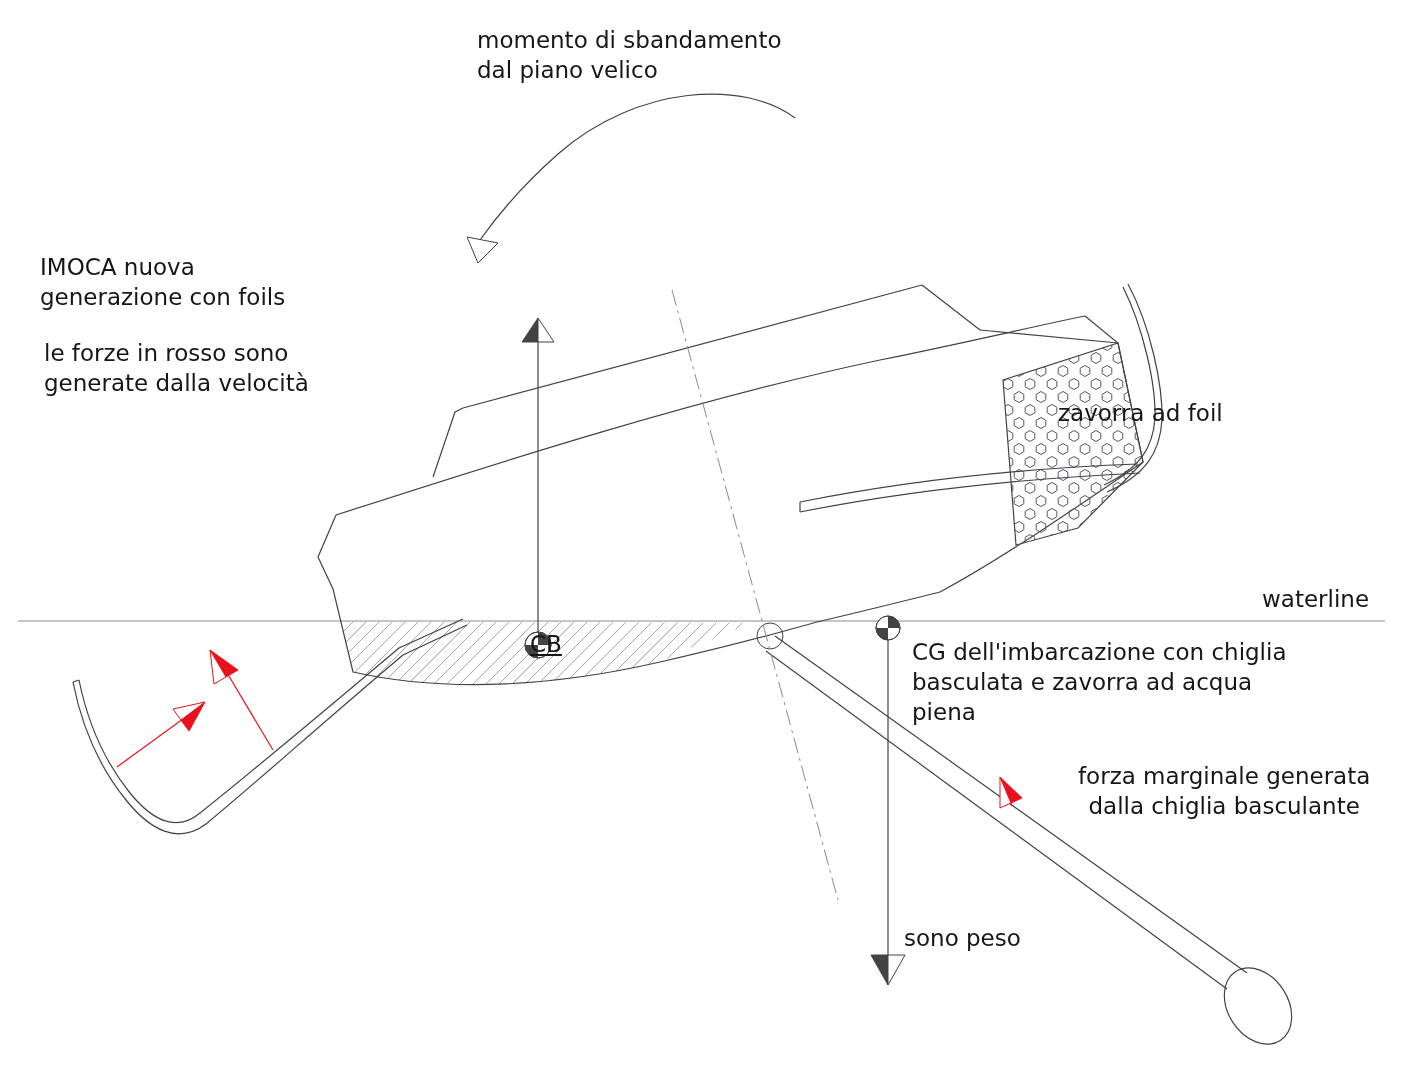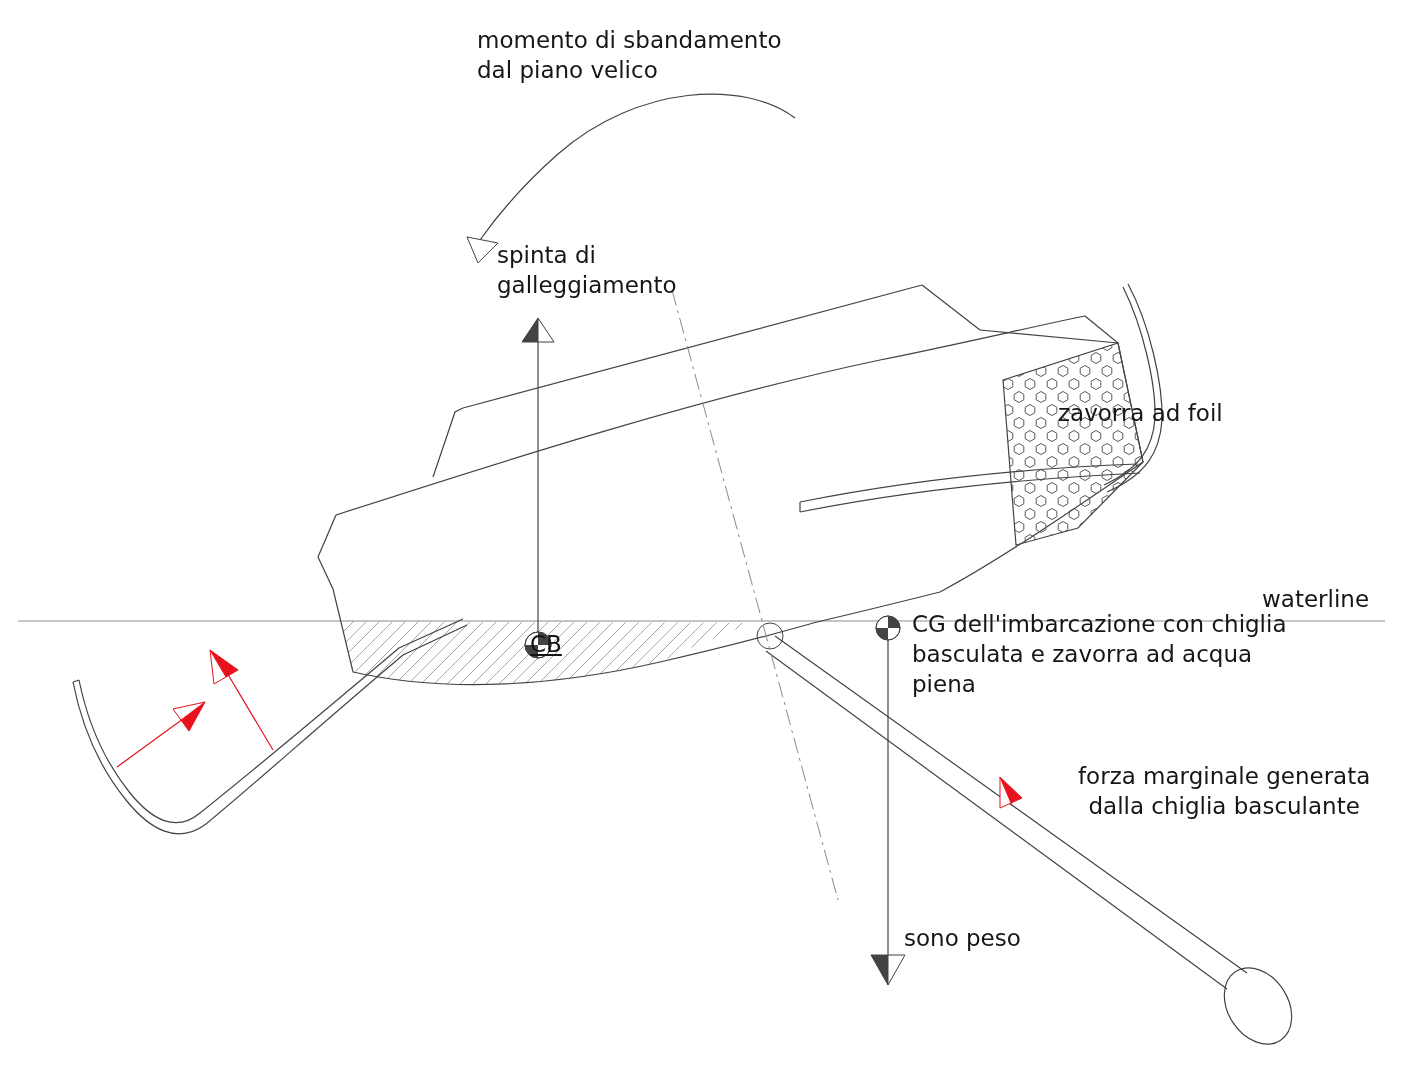--- a/index.html
+++ b/index.html
@@ -142,24 +142,26 @@
     <g>
       <circle cx="888" cy="628" r="12" fill="#fff" class="sym"></circle>
       <path d="M888,628 L888,616 A12,12 0 0 1 900,628 Z" fill="var(--line,#434343)"></path>
       <path d="M888,628 L888,640 A12,12 0 0 1 876,628 Z" fill="var(--line,#434343)"></path>
       <circle cx="888" cy="628" r="12" fill="none" class="sym"></circle>
     </g>
   </svg>
 
   <div class="lbl" style="left:477px;top:25px;">momento di sbandamento
 dal piano velico</div>
-  <div class="lbl" style="left:497px;top:240px;">spinta di
-galleggiamento</div>
+  <div class="lbl" style="left:40px;top:252px;">IMOCA nuova
+generazione con foils</div>
+  <div class="lbl" style="left:44px;top:338px;">le forze in rosso sono
+generate dalla velocità</div>
   <div class="lbl" style="left:1058px;top:398px;">zavorra ad foil</div>
   <div class="lbl" style="left:1262px;top:584px;">waterline</div>
   <div class="lbl" style="left:530px;top:629px;text-decoration:underline;">CB</div>
-  <div class="lbl" style="left:912px;top:609px;">CG dell'imbarcazione con chiglia
+  <div class="lbl" style="left:912px;top:637px;">CG dell'imbarcazione con chiglia
 basculata e zavorra ad acqua
 piena</div>
   <div class="lbl" style="left:1078px;top:761px;text-align:center;">forza marginale generata
 dalla chiglia basculante</div>
   <div class="lbl" style="left:904px;top:923px;">sono peso</div>
 </div>
 
 </body></html>

